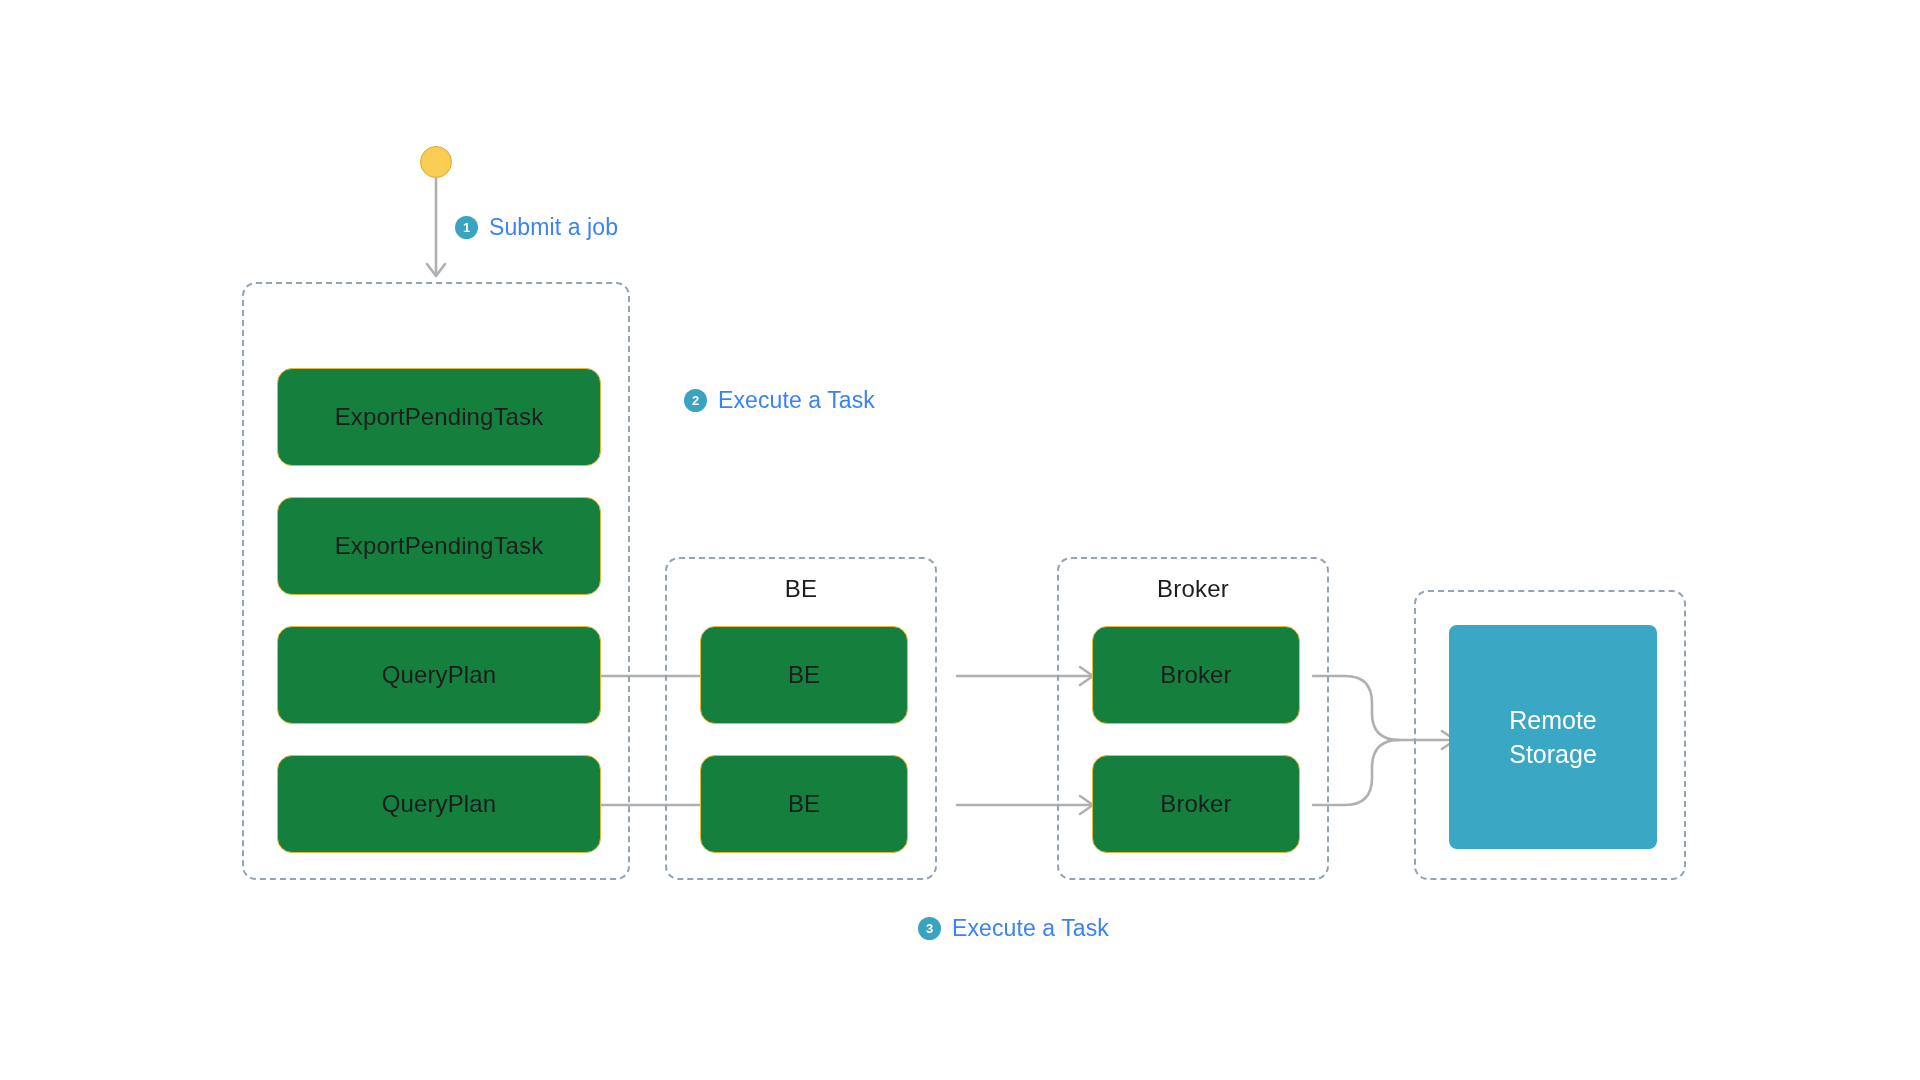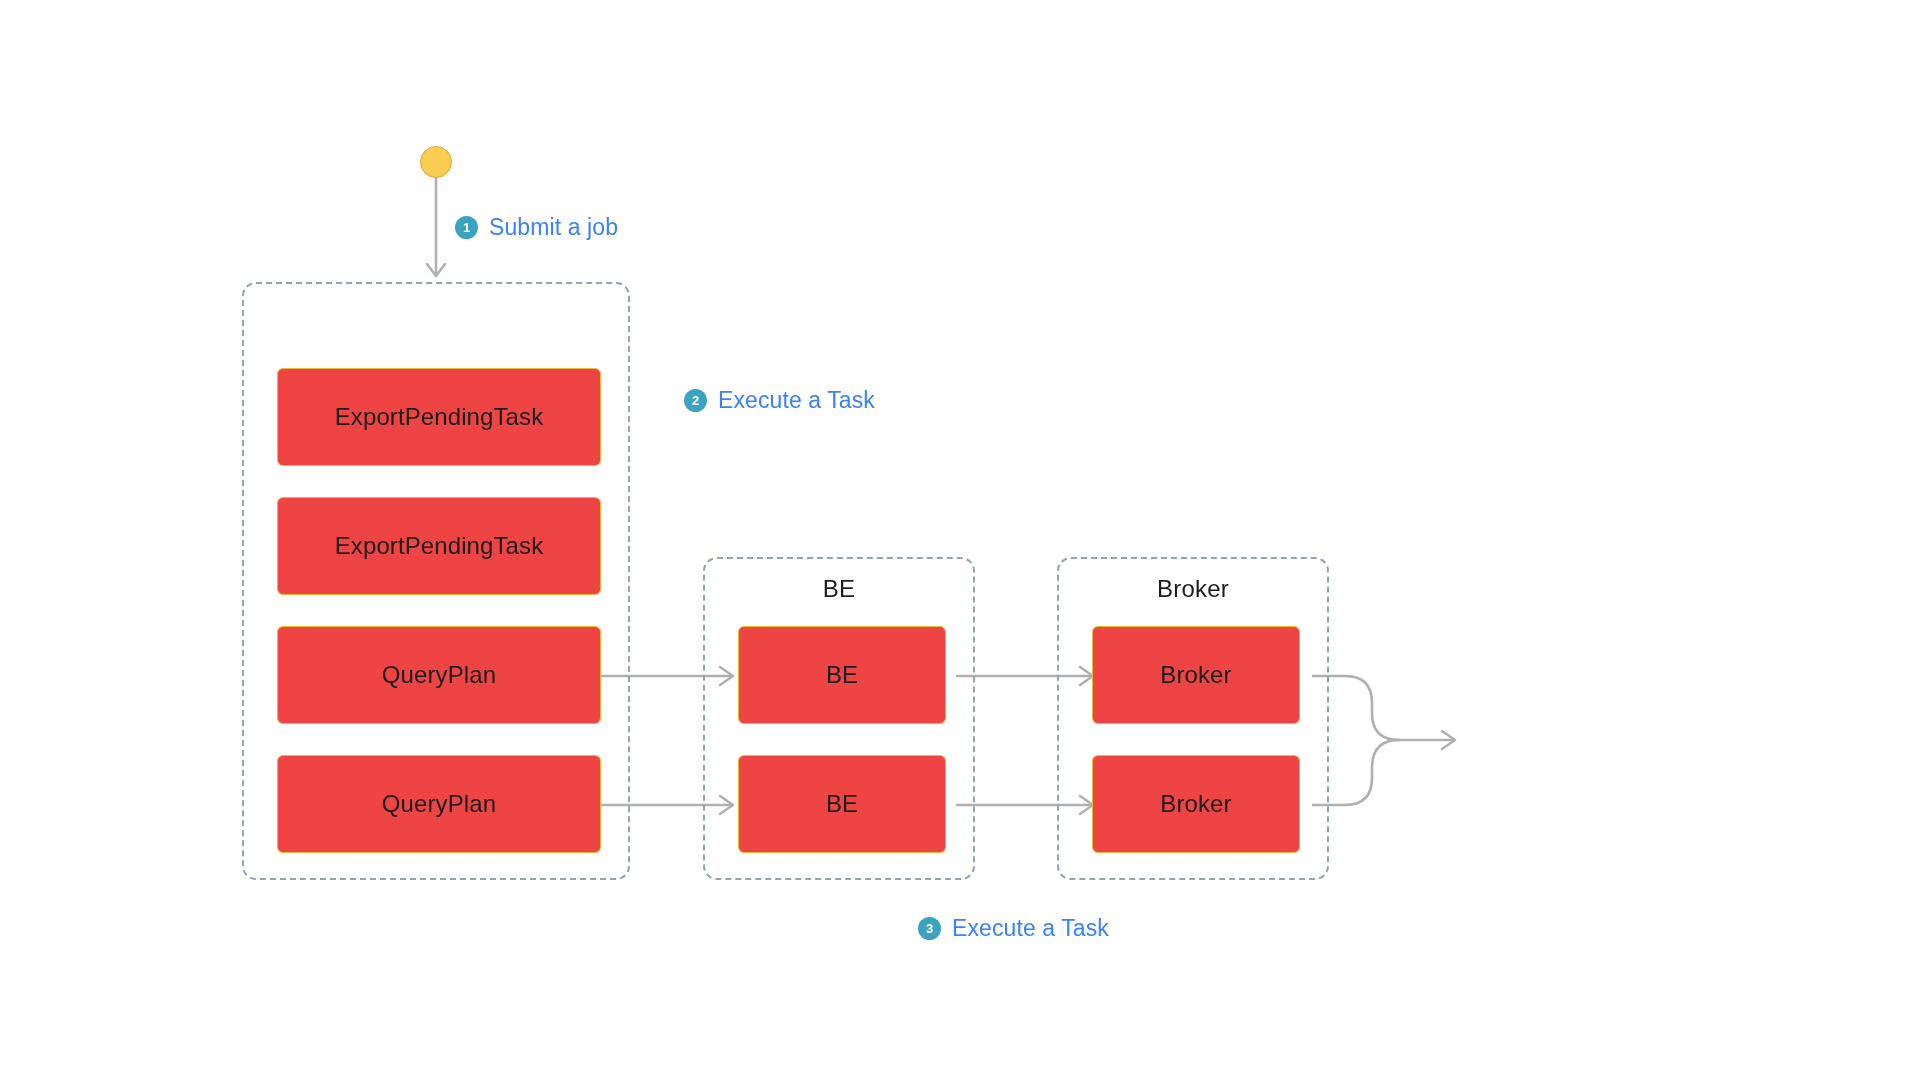--- a/index.html
+++ b/index.html
@@ -37,23 +37,23 @@
     text-align: center;
     font-size: 24px;
     color: #1d1d1d;
     letter-spacing: 0.2px;
     white-space: nowrap;
   }
 
   
   .node {
     position: absolute;
-    background: #ef4444;
+    background: #15803d;
     border: 1px solid #eab838;
-    border-radius: 6px;
+    border-radius: 15px;
     box-sizing: border-box;
     display: flex;
     align-items: center;
     justify-content: center;
     font-size: 24px;
     color: #1d1d1d;
     letter-spacing: 0.1px;
     text-align: center;
     line-height: 1.25;
   }
@@ -186,30 +186,34 @@
 
     <div class="node" style="left:33px; top:84px; width:324px; height:98px;">ExportPendingTask</div>
 
     <div class="node" style="left:33px; top:213px; width:324px; height:98px;">ExportPendingTask</div>
 
     <div class="node" style="left:33px; top:342px; width:324px; height:98px;">QueryPlan</div>
 
     <div class="node" style="left:33px; top:471px; width:324px; height:98px;">QueryPlan</div>
   </div>
 
-  <div class="group" style="left:703px; top:557px; width:272px; height:323px;">
+  <div class="group" style="left:665px; top:557px; width:272px; height:323px;">
     <div class="group-title" style="top:16px;">BE</div>
 
     <div class="node" style="left:33px; top:67px; width:208px; height:98px;">BE</div>
 
     <div class="node" style="left:33px; top:196px; width:208px; height:98px;">BE</div>
   </div>
 
   <div class="group" style="left:1057px; top:557px; width:272px; height:323px;">
     <div class="group-title" style="top:16px;">Broker</div>
 
     <div class="node" style="left:33px; top:67px; width:208px; height:98px;">Broker</div>
 
     <div class="node" style="left:33px; top:196px; width:208px; height:98px;">Broker</div>
   </div>
 
+  <div class="group" style="left:1414px; top:590px; width:272px; height:290px;">
+    <div class="node-teal" style="left:33px; top:33px; width:208px; height:224px;">Remote
+Storage</div>
+  </div>
 
 </div>
 
 </body></html>

